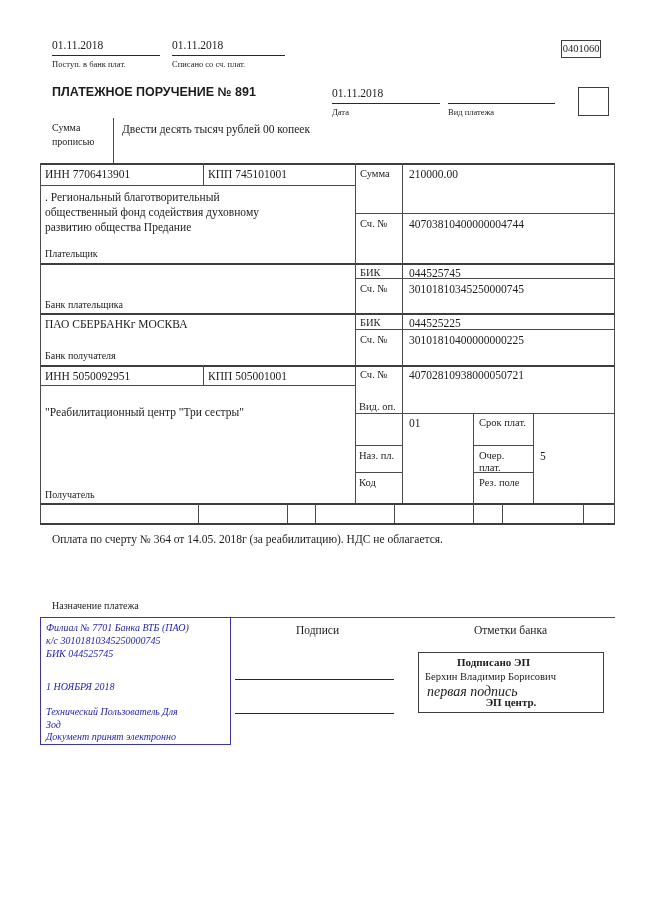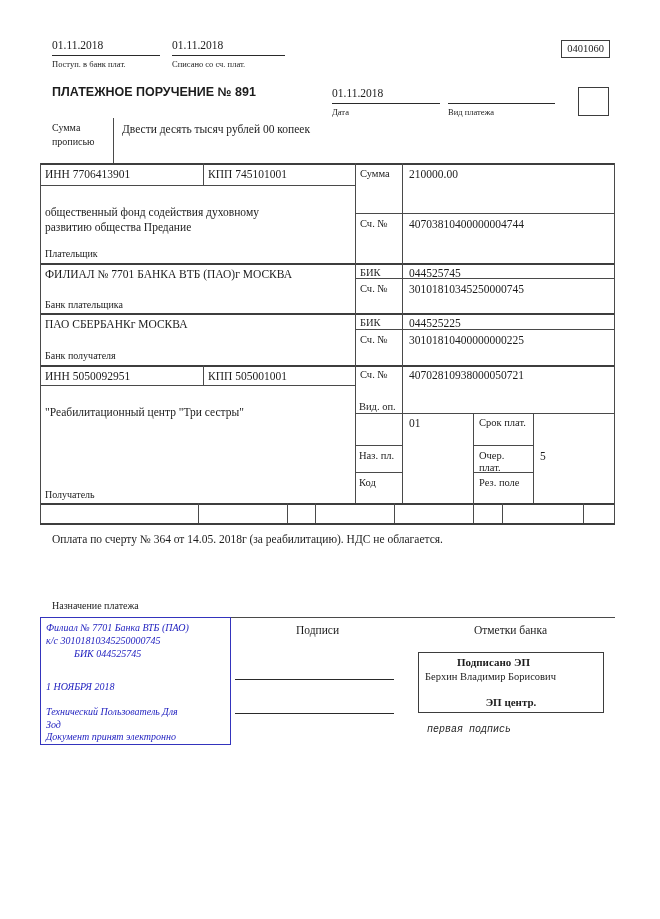--- a/index.html
+++ b/index.html
@@ -27,21 +27,21 @@
 <div id="page">
 
   <div class="t" style="left:52px;top:38px;">01.11.2018</div>
   <div class="ul" style="left:52px;top:55px;width:108px;"></div>
   <div class="cap" style="left:52px;top:59px;">Поступ. в банк плат.</div>
 
   <div class="t" style="left:172px;top:38px;">01.11.2018</div>
   <div class="ul" style="left:172px;top:55px;width:113px;"></div>
   <div class="cap" style="left:172px;top:59px;">Списано со сч. плат.</div>
 
-  <div class="box" style="left:561px;top:40px;width:49px;height:18px;">
+  <div class="box" style="left:561px;top:40px;width:40px;height:18px;">
     <div style="font-size:10.5px;text-align:center;line-height:15px;">0401060</div>
   </div>
 
   <div class="ttl" style="left:52px;top:85px;">ПЛАТЕЖНОЕ ПОРУЧЕНИЕ № 891</div>
 
   <div class="t" style="left:332px;top:86px;">01.11.2018</div>
   <div class="ul" style="left:332px;top:103px;width:108px;"></div>
   <div class="cap" style="left:332px;top:107px;">Дата</div>
 
   <div class="ul" style="left:448px;top:103px;width:107px;"></div>
@@ -83,30 +83,30 @@
   <div class="vl" style="left:198px;top:503px;height:20px;"></div>
   <div class="vl" style="left:287px;top:503px;height:20px;"></div>
   <div class="vl" style="left:315px;top:503px;height:20px;"></div>
   <div class="vl" style="left:394px;top:503px;height:20px;"></div>
   <div class="vl" style="left:473px;top:503px;height:20px;"></div>
   <div class="vl" style="left:502px;top:503px;height:20px;"></div>
   <div class="vl" style="left:583px;top:503px;height:20px;"></div>
 
   <div class="t" style="left:45px;top:167px;">ИНН 7706413901</div>
   <div class="t" style="left:208px;top:167px;">КПП 745101001</div>
+  <div class="t" style="left:45px;top:190px;">. Региональный благотворительный</div>
   <div class="t" style="left:45px;top:205px;">общественный фонд содействия духовному</div>
   <div class="t" style="left:45px;top:220px;">развитию общества Предание</div>
   <div class="lbl" style="left:45px;top:248px;">Плательщик</div>
 
   <div class="fld" style="left:360px;top:168px;">Сумма</div>
   <div class="t" style="left:409px;top:167px;">210000.00</div>
   <div class="fld" style="left:360px;top:218px;">Сч. №</div>
   <div class="t" style="left:409px;top:217px;">40703810400000004744</div>
 
-  <div class="t" style="left:45px;top:267px;">ФИЛИАЛ № 7701 БАНКА ВТБ (ПАО)г МОСКВА</div>
   <div class="lbl" style="left:45px;top:299px;">Банк плательщика</div>
   <div class="fld" style="left:360px;top:267px;">БИК</div>
   <div class="t" style="left:409px;top:266px;">044525745</div>
   <div class="fld" style="left:360px;top:283px;">Сч. №</div>
   <div class="t" style="left:409px;top:282px;">30101810345250000745</div>
 
   <div class="t" style="left:45px;top:317px;">ПАО СБЕРБАНКг МОСКВА</div>
   <div class="lbl" style="left:45px;top:350px;">Банк получателя</div>
   <div class="fld" style="left:360px;top:317px;">БИК</div>
   <div class="t" style="left:409px;top:316px;">044525225</div>
@@ -131,31 +131,31 @@
   <div class="fld" style="left:479px;top:477px;width:52px;">Рез. поле</div>
 
   <div class="t" style="left:52px;top:532px;">Оплата по счерту № 364 от 14.05. 2018г (за реабилитацию). НДС не облагается.</div>
   <div class="lbl" style="left:52px;top:600px;">Назначение платежа</div>
 
   <div class="hl" style="left:40px;top:617px;width:575px;border-top-width:1.5px;"></div>
 
   <div class="bluebox" style="left:40px;top:617px;width:191px;height:128px;"></div>
   <div class="bt" style="left:46px;top:622px;">Филиал № 7701 Банка ВТБ (ПАО)</div>
   <div class="bt" style="left:46px;top:635px;">к/с 30101810345250000745</div>
-  <div class="bt" style="left:46px;top:648px;margin-left:28px;">БИК 044525745</div>
+  <div class="bt" style="left:46px;top:648px;">БИК 044525745</div>
   <div class="bt" style="left:46px;top:681px;">1 НОЯБРЯ 2018</div>
   <div class="bt" style="left:46px;top:706px;">Технический Пользователь Для</div>
   <div class="bt" style="left:46px;top:719px;">Зод</div>
   <div class="bt" style="left:46px;top:731px;">Документ принят электронно</div>
 
   <div class="t ctr" style="left:240px;top:623px;width:155px;">Подписи</div>
   <div class="ul" style="left:235px;top:679px;width:159px;"></div>
   <div class="ul" style="left:235px;top:713px;width:159px;"></div>
 
   <div class="t ctr" style="left:418px;top:623px;width:185px;">Отметки банка</div>
 
   <div class="box" style="left:418px;top:652px;width:186px;height:61px;border-width:1.5px;"></div>
   <div class="stamp-t" style="left:418px;top:656px;width:151px;">Подписано ЭП</div>
   <div style="position:absolute;left:425px;top:671px;font-size:10.5px;white-space:nowrap;">Берхин Владимир Борисович</div>
-  <div style="position:absolute;left:427px;top:724px;font-size:10px;font-style:italic;white-space:nowrap;font-family:Liberation Mono, monospace;">первая подпись</div>
+  <div style="position:absolute;left:427px;top:684px;font-size:14px;font-style:italic;white-space:nowrap;">первая подпись</div>
   <div style="position:absolute;left:418px;top:696px;width:186px;font-size:11px;font-weight:bold;text-align:center;">ЭП центр.</div>
 
 </div>
 
 </body></html>

